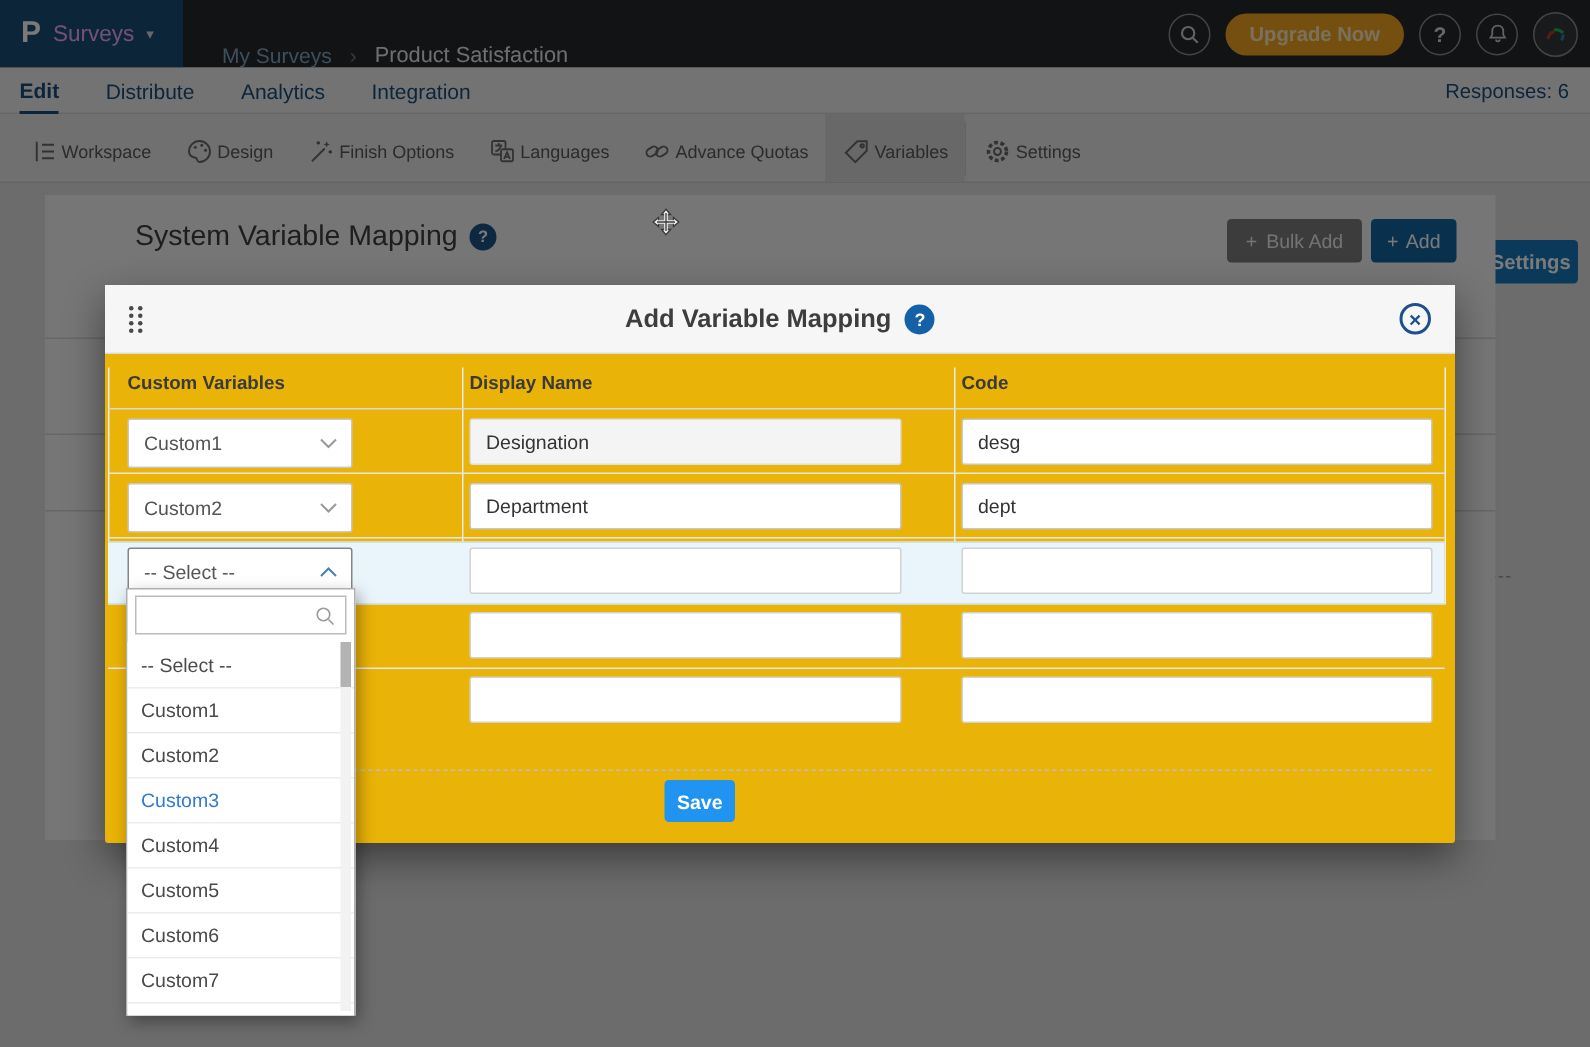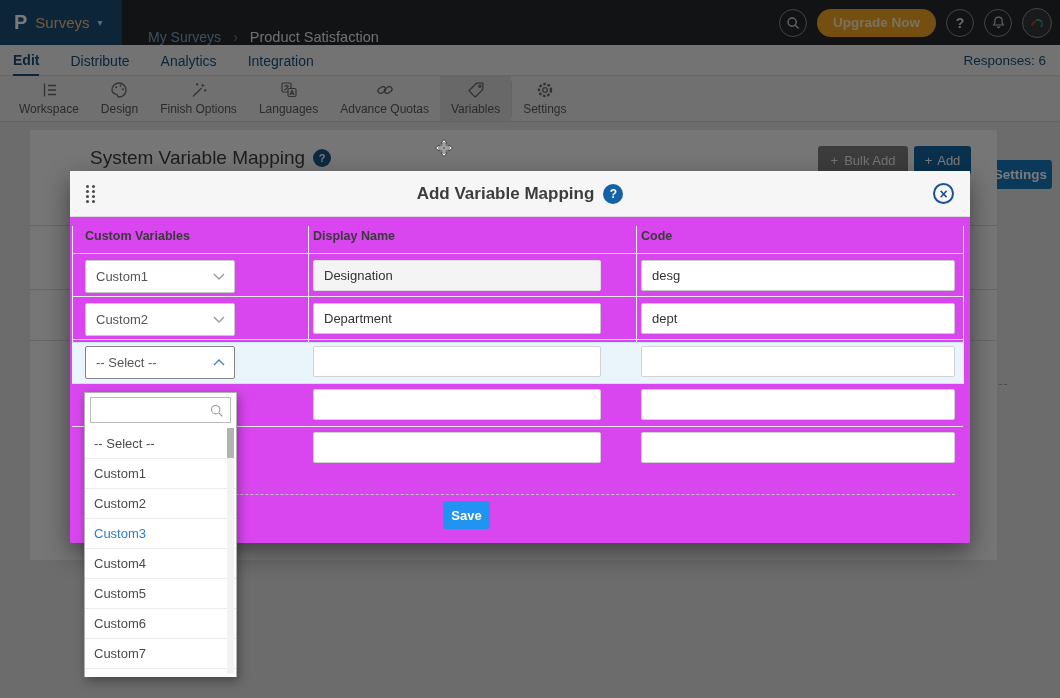--- a/index.html
+++ b/index.html
@@ -5,21 +5,21 @@
   html,body{margin:0;padding:0;}
   body{width:1060px;height:698px;position:relative;overflow:hidden;
        font-family:"Liberation Sans",sans-serif;background:#e2e2e2;}
   svg{display:block;}
 
   
   .topbar{position:absolute;left:0;top:0;width:1060px;height:45px;background:#26292c;z-index:1;}
   .brand{position:absolute;left:0;top:0;width:122px;height:45px;background:#1b4f78;
          display:flex;align-items:center;gap:8px;padding-left:14px;box-sizing:border-box;color:#fff;cursor:pointer;}
   .brand .logo{font-size:20px;font-weight:700;color:#fff;}
-  .brand .plabel{font-size:15px;color:#fdba74;}
+  .brand .plabel{font-size:15px;color:#f0abfc;}
   .brand .caret{font-size:10px;color:#cfd8e0;}
   .crumbs{position:absolute;left:148px;top:0;height:45px;display:flex;align-items:flex-end;gap:12px;}
   .crumb-link{color:#7fa3c0;font-size:14px;cursor:pointer;}
   .crumb-sep{color:#6c7b86;font-size:14px;}
   .crumb-cur{color:#e6e6e6;font-size:14.5px;}
   .top-actions{position:absolute;right:8px;top:0;height:45px;display:flex;align-items:center;gap:10px;}
   .circle-btn{width:28px;height:28px;border-radius:50%;border:1px solid #8f8f8f;display:flex;
               align-items:center;justify-content:center;color:#d9d9d9;cursor:pointer;box-sizing:border-box;}
   .upgrade{height:28px;padding:0 16px;border-radius:14px;background:#f5a623;color:#ffedc2;
            font-size:13.5px;font-weight:700;display:flex;align-items:center;cursor:pointer;}
@@ -32,21 +32,21 @@
   .tabs{position:absolute;left:13px;top:0;height:31px;display:flex;gap:31px;align-items:center;}
   .tab{color:#1c4e7b;font-size:14px;height:31px;display:flex;align-items:center;cursor:pointer;box-sizing:border-box;}
   .tab.active{font-weight:600;border-bottom:2px solid #1c4e7b;}
   .responses{position:absolute;right:14px;top:0;height:31px;display:flex;align-items:center;
              color:#1c4e7b;font-size:13.5px;}
 
   
   .toolbar{position:absolute;left:0;top:76px;width:1060px;height:46px;background:#eaeaea;
            border-bottom:1px solid #cfcfcf;box-sizing:border-box;z-index:1;}
   .titems{position:absolute;left:8px;top:0;height:45px;display:flex;}
-  .titem{height:45px;padding:4px 11px 0;display:flex;flex-direction:column;align-items:center;
+  .titem{height:45px;padding:4px 11px 0;display:flex;flex-direction:row;align-items:center;
          justify-content:flex-start;gap:2px;cursor:pointer;box-sizing:border-box;}
   .titem .tlabel{font-size:12px;color:#5a5a5a;white-space:nowrap;}
   .titem.selected{background:#d9d9d9;}
   .tdivider{width:1px;height:36px;background:#d0d0d0;margin-top:5px;}
   .urlbox{position:absolute;left:728px;top:84px;width:228px;height:29px;background:#fff;
           border:1px solid #c6c6c6;border-radius:3px;box-sizing:border-box;display:flex;align-items:center;}
   .urlbox input{border:none;outline:none;flex:1;min-width:0;font-size:13px;color:#444;padding:0 4px 0 9px;
                 font-family:"Liberation Sans",sans-serif;background:transparent;}
   .url-pencil{width:26px;text-align:center;color:#555;font-size:14px;border-left:1px solid #e2e2e2;cursor:pointer;}
   .preview-btn{position:absolute;left:966px;top:84px;width:86px;height:29px;background:#1878bb;border-radius:3px;
@@ -64,21 +64,21 @@
   .add-btn{position:absolute;left:884px;top:16px;height:29px;width:57px;background:#1467a2;border-radius:3px;
            color:#fff;font-size:13px;display:flex;align-items:center;justify-content:center;gap:5px;cursor:pointer;}
   .card-line{position:absolute;left:0;width:967px;height:1px;background:#d6d6d6;}
   .card-dash-short{position:absolute;left:943px;top:146px;width:16px;height:3px;background:#8f8f8f;}
   .card-dashed{position:absolute;left:930px;top:384px;width:77px;border-top:1px dashed #9a9a9a;}
 
   
   .overlay{position:absolute;left:0;top:0;width:1060px;height:698px;background:rgba(0,0,0,0.52);z-index:10;}
 
   
-  .modal{position:absolute;left:70px;top:171px;width:900px;height:372px;background:#d946ef;z-index:20;
+  .modal{position:absolute;left:70px;top:190px;width:900px;height:372px;background:#eab308;z-index:20;
          box-shadow:0 10px 26px rgba(0,0,0,0.45);border-radius:2px;}
   .modal-head{position:absolute;left:0;top:0;width:900px;height:46px;background:#f6f6f6;
               border-bottom:1px solid #ddd;box-sizing:border-box;display:flex;align-items:center;justify-content:center;}
   .modal-title{font-size:17px;font-weight:700;color:#3d3d3d;}
   .modal-help{width:20px;height:20px;border-radius:50%;background:#1561a8;color:#fff;font-size:12px;font-weight:700;
               display:flex;align-items:center;justify-content:center;margin-left:9px;cursor:pointer;}
   .drag-handle{position:absolute;left:15px;top:13px;width:12px;height:20px;cursor:grab;}
   .drag-dots{position:absolute;left:1px;top:1px;width:3px;height:3px;border-radius:50%;background:#4a4a4a;
              box-shadow:6px 0 0 #4a4a4a,0 5px 0 #4a4a4a,6px 5px 0 #4a4a4a,0 10px 0 #4a4a4a,
                         6px 10px 0 #4a4a4a,0 15px 0 #4a4a4a,6px 15px 0 #4a4a4a;}

